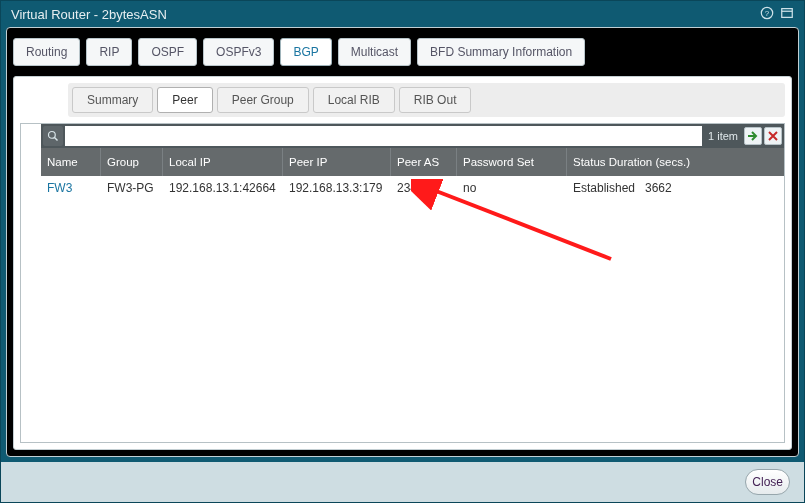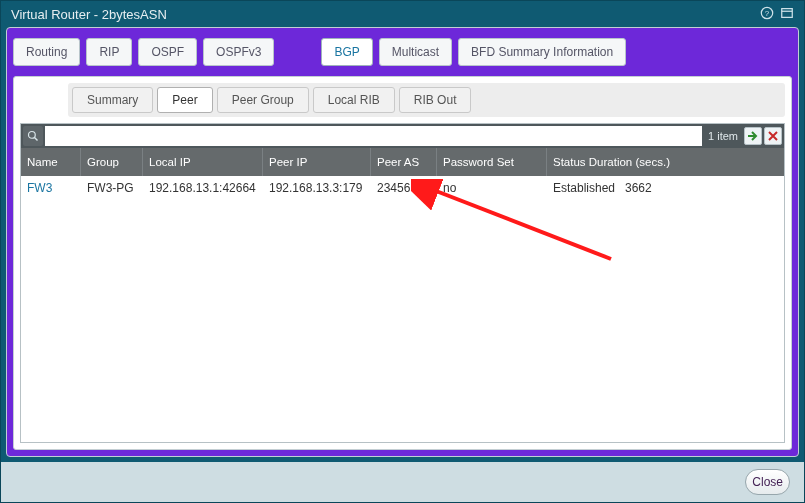--- a/index.html
+++ b/index.html
@@ -24,21 +24,21 @@
     padding: 0 10px;
     font-size: 13px;
     justify-content: space-between;
     border-radius: 11px;
   }
   .titlebar-icons { display: flex; gap: 6px; }
   .titlebar-icons svg { width: 14px; height: 14px; }
 
   .body {
     flex: 1;
-    background: #6d28d9;
+    background: #000000;
     margin: 0 5px 5px 5px;
     border: 1px solid #c0cfd4;
     border-radius: 4px;
     display: flex;
     flex-direction: column;
     padding: 6px;
   }
 
   
   .ptabs { display: flex; gap: 6px; margin-bottom: 10px; margin-top: 4px; }
@@ -48,21 +48,20 @@
     border-radius: 3px;
     padding: 6px 12px;
     color: #556;
     cursor: pointer;
     font-size: 12px;
   }
   .ptab.active {
     background: #fff;
     color: #1a75a1;
     border-color: #9fb3ba;
-    margin-left: 41px;
   }
 
   
   .panel {
     flex: 1;
     background: #fff;
     border: 1px solid #c4cfd3;
     border-radius: 3px;
     display: flex;
     flex-direction: column;
@@ -84,20 +83,21 @@
     color: #333;
     border-color: #b0b0b0;
   }
 
   .grid {
     flex: 1;
     border: 1px solid #b7c1c5;
     display: flex;
     flex-direction: column;
     background:#fff;
+    padding-left:20px;
   }
 
   .searchbar {
     display: flex;
     align-items: center;
     background: #4e575b;
     height: 24px;
     padding: 2px;
     gap: 2px;
   }

